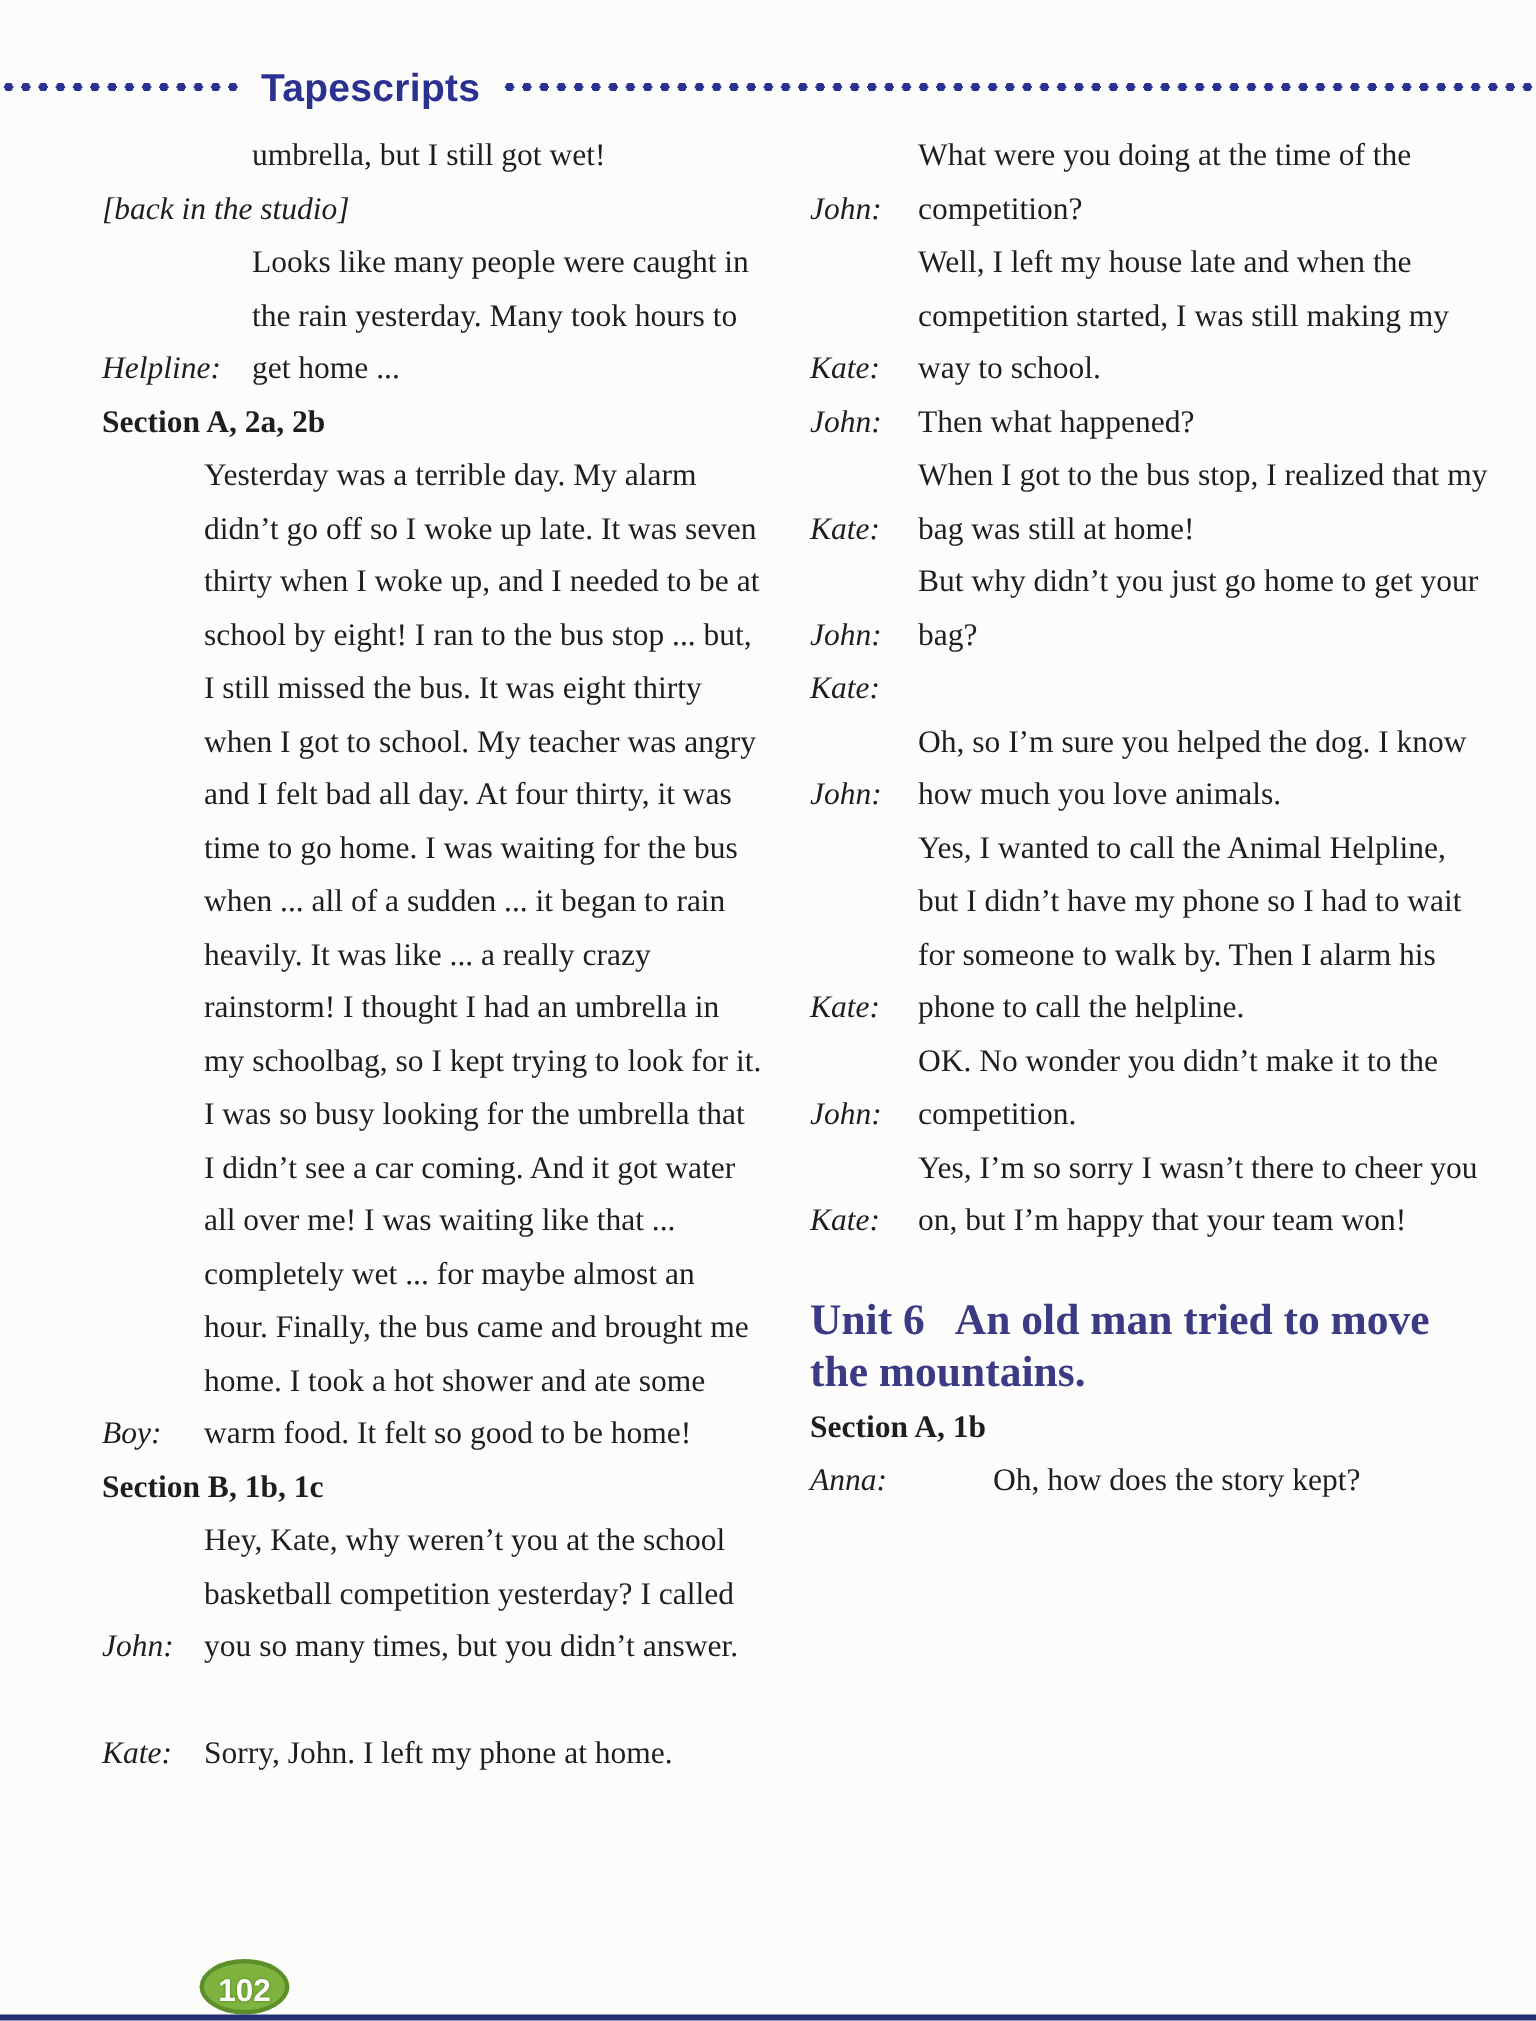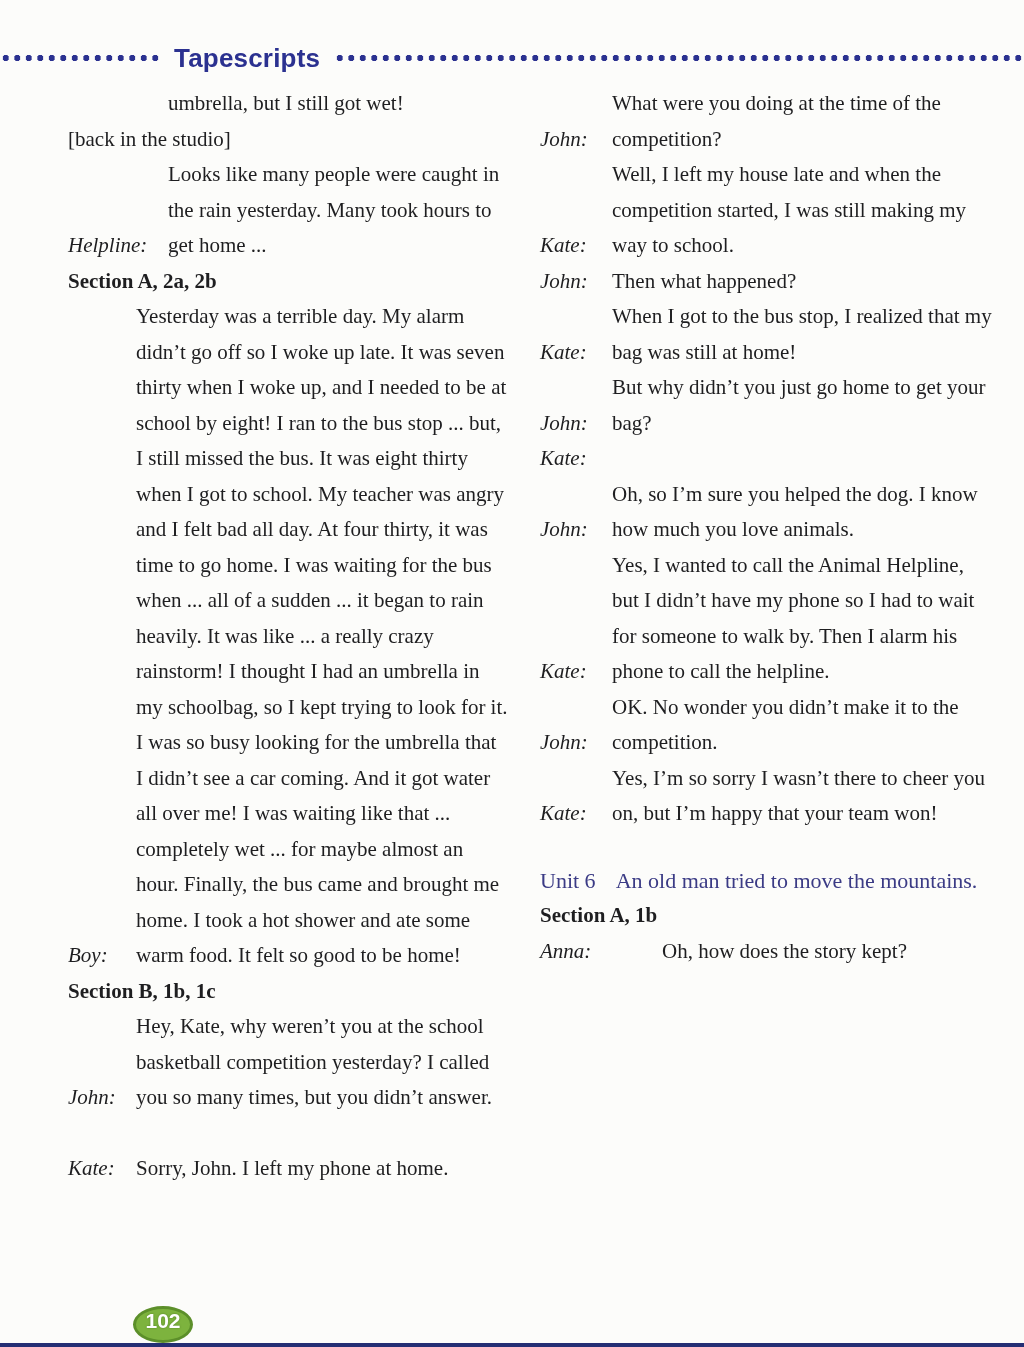--- a/index.html
+++ b/index.html
@@ -44,37 +44,37 @@
   .entry { display:flex; align-items:flex-end; }
   .speaker-cell { flex:0 0 auto; }
   .entry[data-indent="reporter"] > .speaker-cell { width:100px; }
   .entry[data-indent="boy"]      > .speaker-cell { width:68px;margin-top:35px; }
   .entry[data-indent="dialog"]   > .speaker-cell { width:72px; }
   .entry[data-indent="wide"]     > .speaker-cell { width:122px; }
   .speaker { font-style:italic; }
   .speech { flex:1 1 auto; min-width:0; }
   .seg-italic { font-style:italic; }
 
-  .stage { }
+  .stage { font-style:italic; }
   .heading { font-weight:bold; }
   .unit-heading {
-    font-weight:normal; color:#3b3b85; margin-top:31px;
-    font-size:22px;
+    font-weight:bold; color:#3b3b85; margin-top:31px;
+    font-size:29px;
   }
   .unit-label { margin-right:20px; }
 
   
   .page-badge {
     position:absolute; left:133px; top:1306px;
     width:60px; height:37px;
     background:#7db33e;
     border:3px solid #5c8f2a;
     border-radius:50%;
     box-sizing:border-box;
-    display:flex; align-items:flex-start; justify-content:center;
+    display:flex; align-items:flex-end; justify-content:center;
     color:#ffffff;
     font-family:"Liberation Sans", sans-serif;
     font-weight:bold; font-size:21px;
     text-shadow:0 0 2px #4c7a20;
   }
   .bottom-bar {
     position:absolute; left:0; right:0; bottom:0; height:4px;
     background:#242e74;
   }
 </style>

